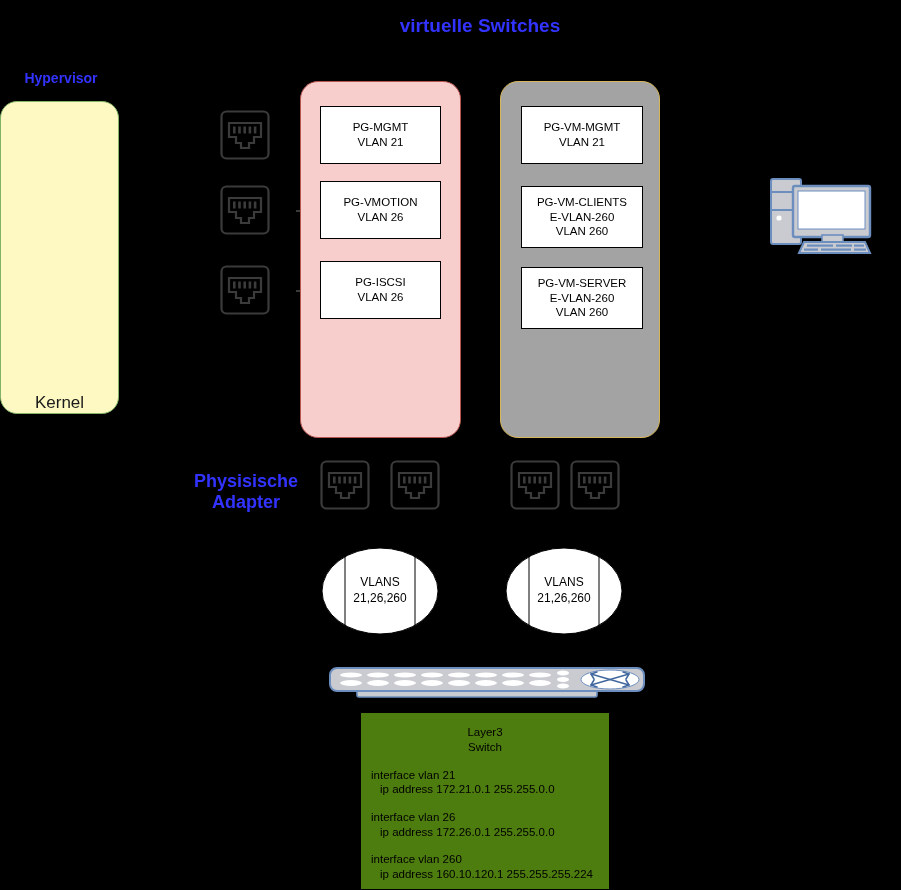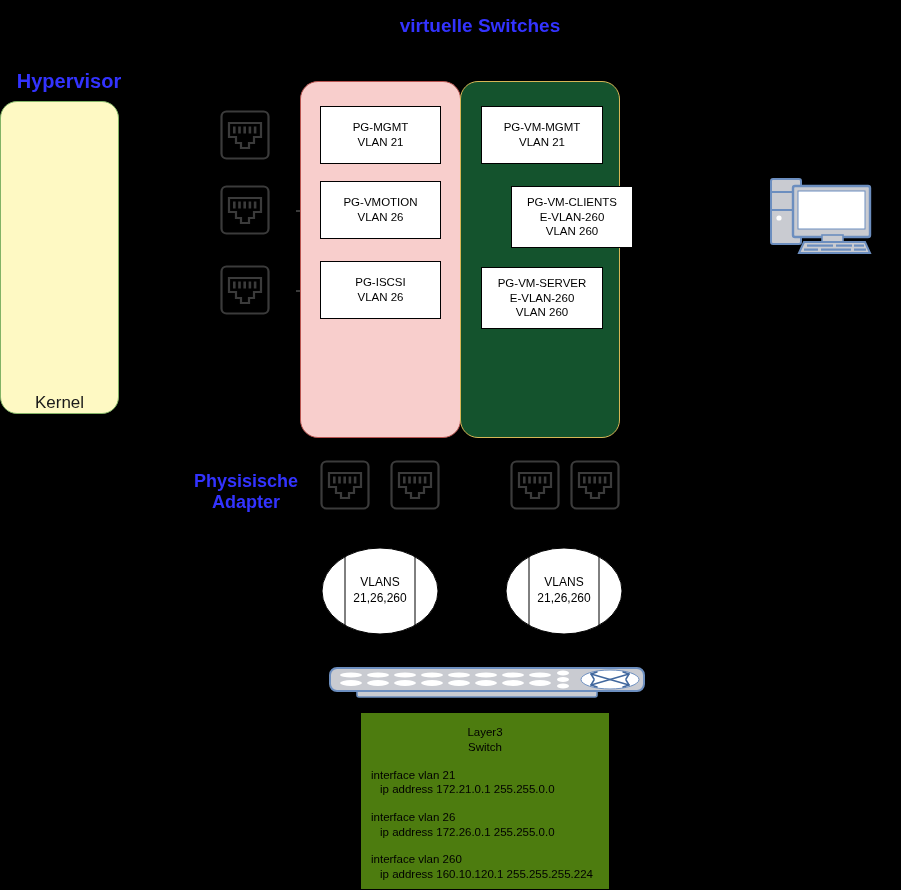--- a/index.html
+++ b/index.html
@@ -26,22 +26,21 @@
     text-align: center;
     white-space: pre-line;
     margin-top: 13px;
   }
   #title-virtuelle-switches {
     left: 340px; top: 2px; width: 280px;
     font-size: 19px;
   }
   #label-hypervisor {
     left: 0px; top: 57px; width: 122px;
-    font-size: 20px;
-    padding-left: 8px;
+    font-size: 14px;
   }
   #label-physische-adapter {
     left: 172px; top: 458px; width: 148px;
     font-size: 18px;
   }
 
   
   #kernel-box {
     left: 0px; top: 101px; width: 119px; height: 313px;
     background: #fef9c3;
@@ -59,22 +58,22 @@
   .vswitch {
     border-radius: 18px;
     box-sizing: border-box;
   }
   #vswitch-standard {
     left: 300px; top: 81px; width: 161px; height: 357px;
     background: #f8cecc;
     border: 1px solid #b85450;
   }
   #vswitch-distributed {
-    left: 460px; top: 81px; width: 160px; height: 357px;
-    background: #14532d;
+    left: 500px; top: 81px; width: 160px; height: 357px;
+    background: #a3a3a3;
     border: 1px solid #d6b656;
   }
 
   
   .portgroup {
     position: absolute;
     background: #ffffff;
     border: 1px solid #000000;
     box-sizing: border-box;
     display: flex;
@@ -211,21 +210,21 @@
       <span>PG-ISCSI</span>
       <span>VLAN 26</span>
     </div>
   </div>
 
   <div class="abs vswitch" id="vswitch-distributed">
     <div class="portgroup" style="left:20px; top:24px; width:122px; height:58px;">
       <span>PG-VM-MGMT</span>
       <span>VLAN 21</span>
     </div>
-    <div class="portgroup" style="left:20px; top:104px; width:122px; height:62px;margin-left:30px;">
+    <div class="portgroup" style="left:20px; top:104px; width:122px; height:62px;">
       <span>PG-VM-CLIENTS</span>
       <span>E-VLAN-260</span>
       <span>VLAN 260</span>
     </div>
     <div class="portgroup" style="left:20px; top:185px; width:122px; height:62px;">
       <span>PG-VM-SERVER</span>
       <span>E-VLAN-260</span>
       <span>VLAN 260</span>
     </div>
   </div>

